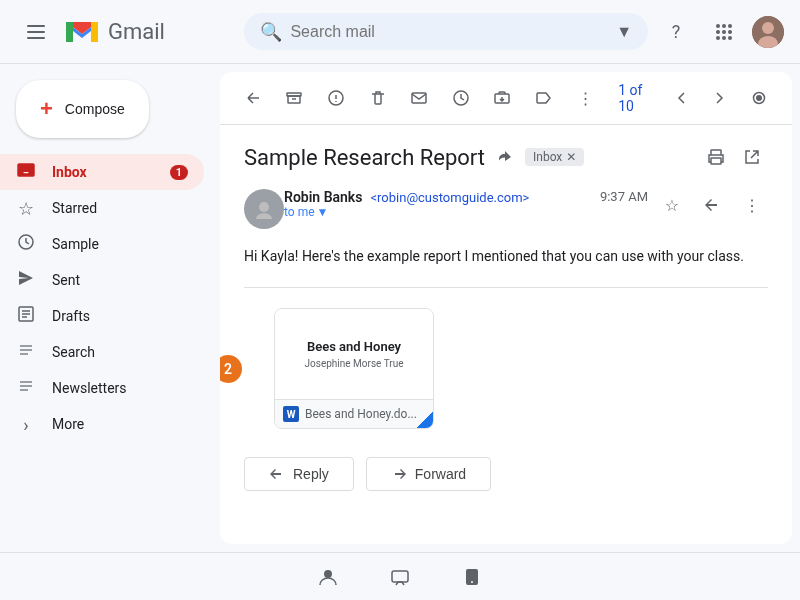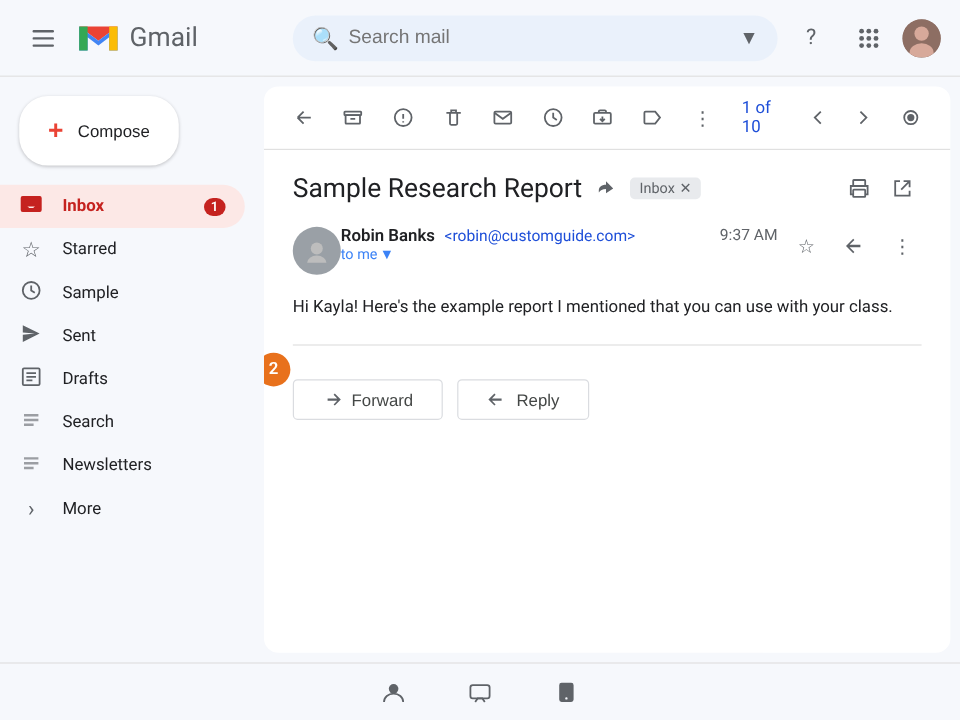--- a/index.html
+++ b/index.html
@@ -353,35 +353,46 @@
           <div class="action-icon">⋮</div>
         </div>
       </div>
 
       <div class="email-message">
         <span>Hi Kayla! Here's the example report I mentioned that you can use with your class.</span>
       </div>
 
       <div class="attachment-container" style="position:relative;padding-left:30px;">
         <div class="step-badge">2</div>
+        <div class="attachment-preview">
+          <div class="attachment-doc">
+            <div class="attachment-doc-title">Bees and Honey</div>
+            <div class="attachment-doc-sub">Josephine Morse True</div>
+          </div>
+          <div class="attachment-footer">
+            <div class="word-icon">W</div>
+            <span class="attachment-name">Bees and Honey.do...</span>
+            <div class="attachment-corner"></div>
+          </div>
+        </div>
       </div>
 
       <div class="reply-row">
+        <button class="reply-btn">
+          <svg width="16" height="16" viewBox="0 0 16 16" fill="#5f6368">
+            <path d="M12 7H4l3-3-1-1L1 8l5 5 1-1L4 9h8V7z"></path>
+          </svg>
+          <span>Reply</span>
+        </button>
         <button class="reply-btn">
           <svg width="16" height="16" viewBox="0 0 16 16" fill="#5f6368">
             <path d="M4 7h8l-3-3 1-1 5 5-5 5-1-1 3-3H4V7z"></path>
           </svg>
           <span>Forward</span>
         </button>
-        <button class="reply-btn">
-          <svg width="16" height="16" viewBox="0 0 16 16" fill="#5f6368">
-            <path d="M12 7H4l3-3-1-1L1 8l5 5 1-1L4 9h8V7z"></path>
-          </svg>
-          <span>Reply</span>
-        </button>
       </div>
 
     </div>
   </div>
 
 </div>
 
 <div class="bottom-nav">
   <div class="bottom-nav-icon">
     <svg width="20" height="20" viewBox="0 0 20 20" fill="#5f6368">

